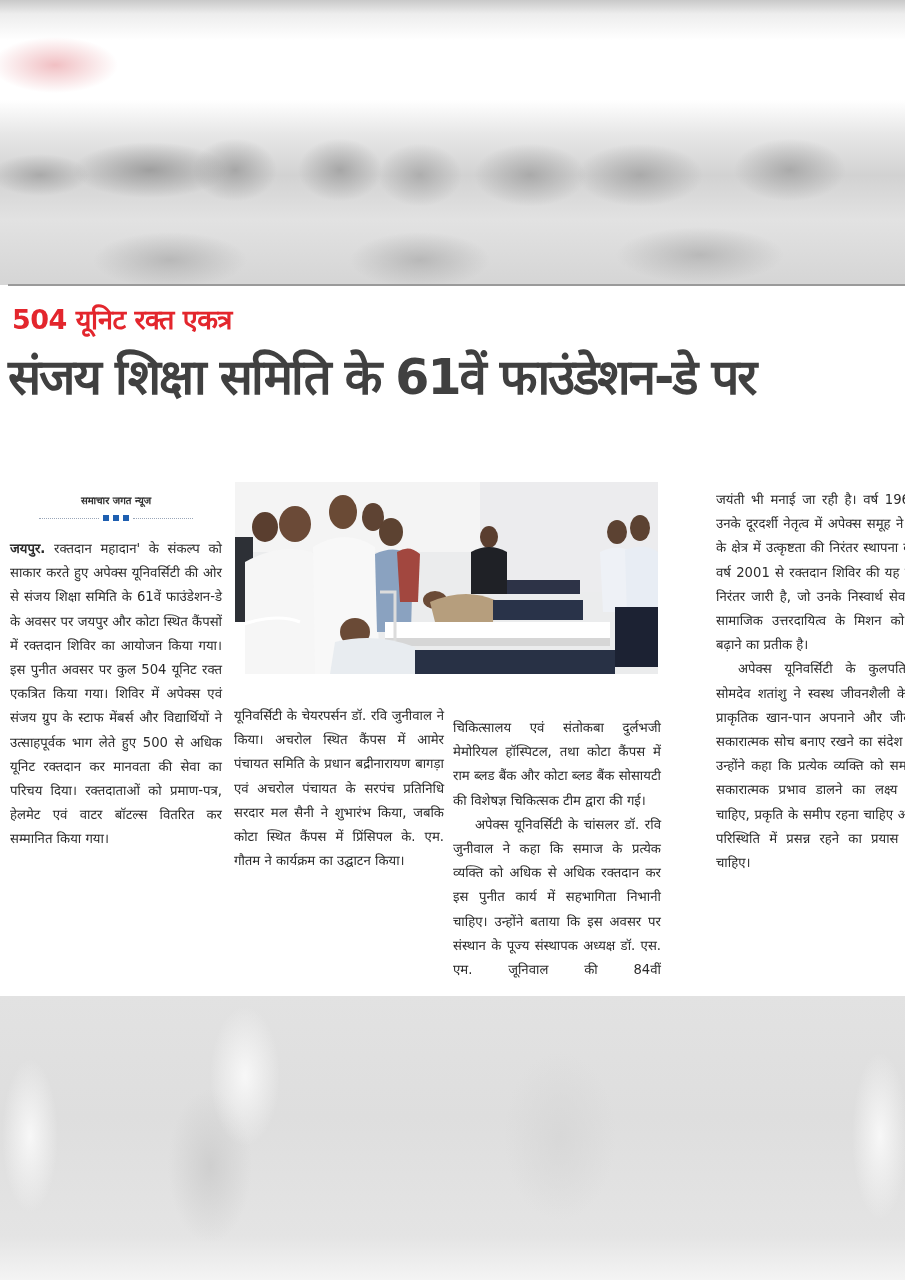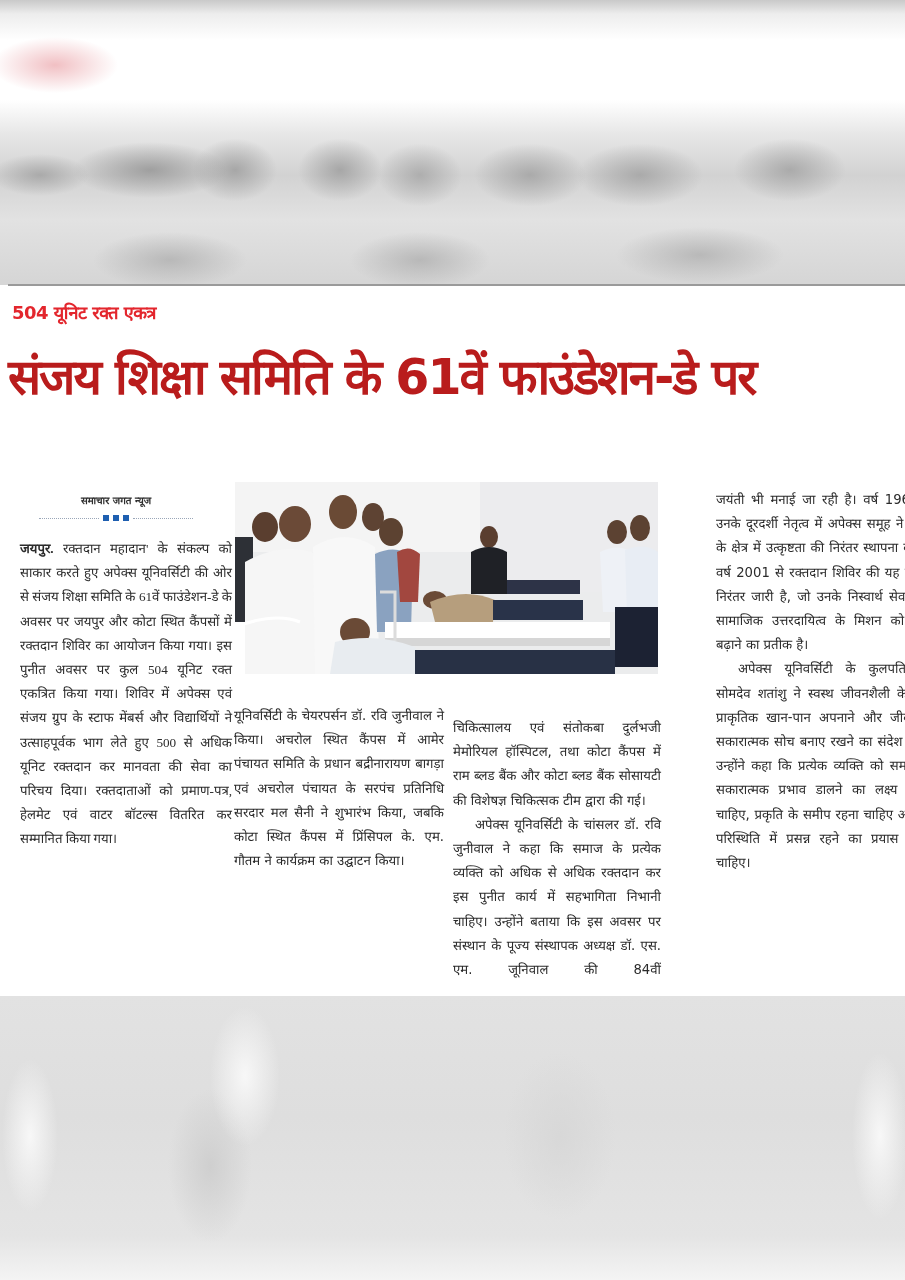--- a/index.html
+++ b/index.html
@@ -37,39 +37,39 @@
         radial-gradient(ellipse 60px 110px at 210px 170px, rgba(205,205,205,0.9), rgba(220,220,220,0) 70%),
         radial-gradient(ellipse 80px 120px at 560px 140px, rgba(215,215,215,0.9), rgba(225,225,225,0) 70%),
         radial-gradient(ellipse 40px 120px at 880px 140px, rgba(250,250,250,0.9), rgba(255,255,255,0) 70%),
         linear-gradient(to bottom, #e2e2e2 0px, #dedede 120px, #e4e4e4 240px, #f4f4f4 284px);
     }
 
     
     .kicker {
       position: absolute; left: 12px; top: 300px;
       font-family: "DejaVu Sans", sans-serif; font-weight: bold;
-      font-size: 18px; color: #e3262d; letter-spacing: -0.5px;
+      font-size: 27px; color: #e3262d; letter-spacing: -0.5px;
     }
     .headline {
       position: absolute; left: 8px; top: 348px; width: 895px;
       font-family: "DejaVu Sans", sans-serif; font-weight: bold;
-      font-size: 49px; line-height: 59px; color: #b91c1c; letter-spacing: -2px;
+      font-size: 49px; line-height: 59px; color: #404040; letter-spacing: -2px;
     }
     .headline span { display: block; white-space: nowrap; }
 
     
     .col {
       position: absolute; top: 488px;
       font-family: "DejaVu Sans", sans-serif; font-size: 13.2px; line-height: 24.2px;
       color: #2b2b2b; text-align: justify; text-align-last: justify;
     }
     .col p { margin: 0; }
     .col p.last-line { text-align-last: left; }
     .col .indent { text-indent: 22px; }
-    .col1 { left: 20px; width: 212px; top: 537px; font-family: Liberation Serif, serif; }
+    .col1 { left: 10px; width: 212px; top: 537px; }
     .col2 { left: 234px; width: 210px; top: 704px; }
     .col3 { left: 453px; width: 208px; top: 680px; margin-top: 36px; }
     .col4 { left: 680px; width: 218px; top: 488px; margin-left: 36px; }
 
     .byline {
       position: absolute; left: 10px; top: 493px; width: 212px; text-align: center;
     }
     .byline-name {
       font-family: "DejaVu Sans", sans-serif; font-weight: bold;
       font-size: 10px; color: #2e2e2e; display: block;

